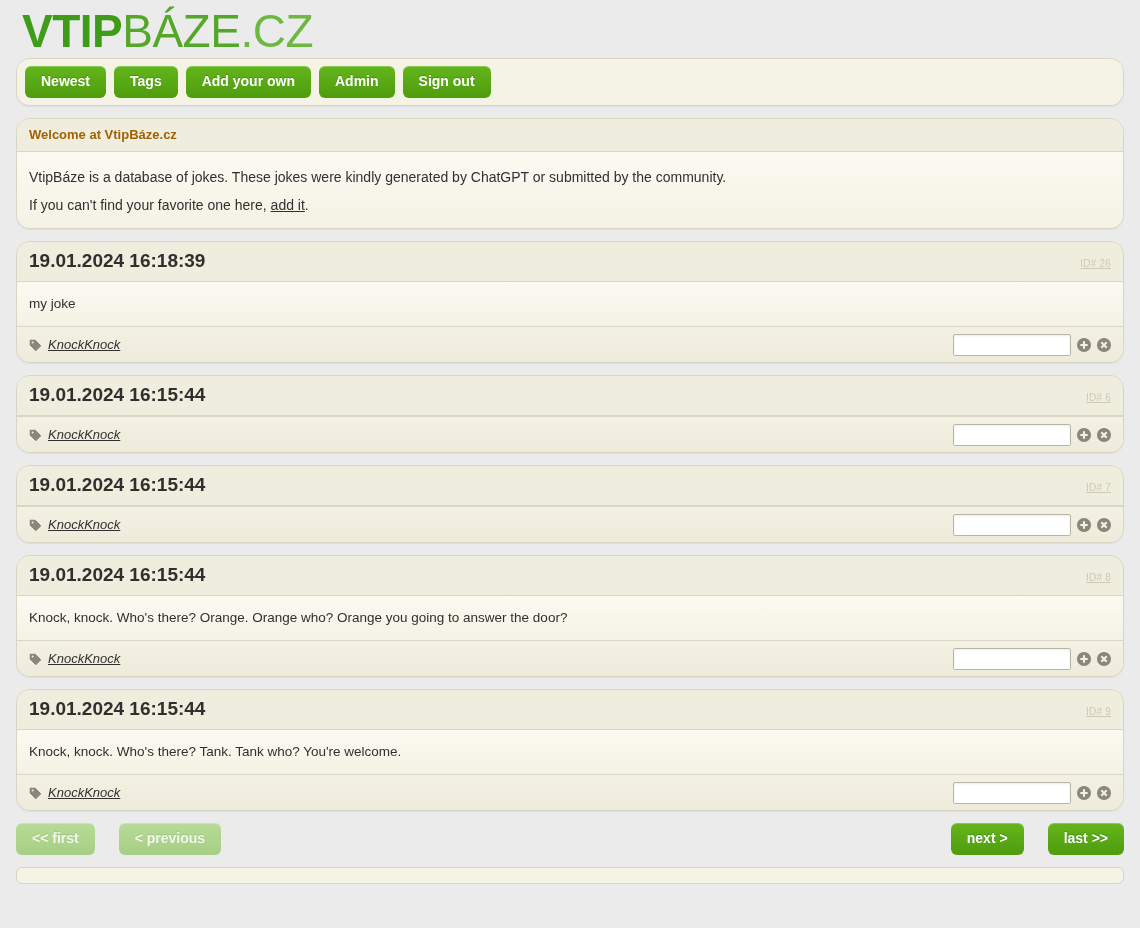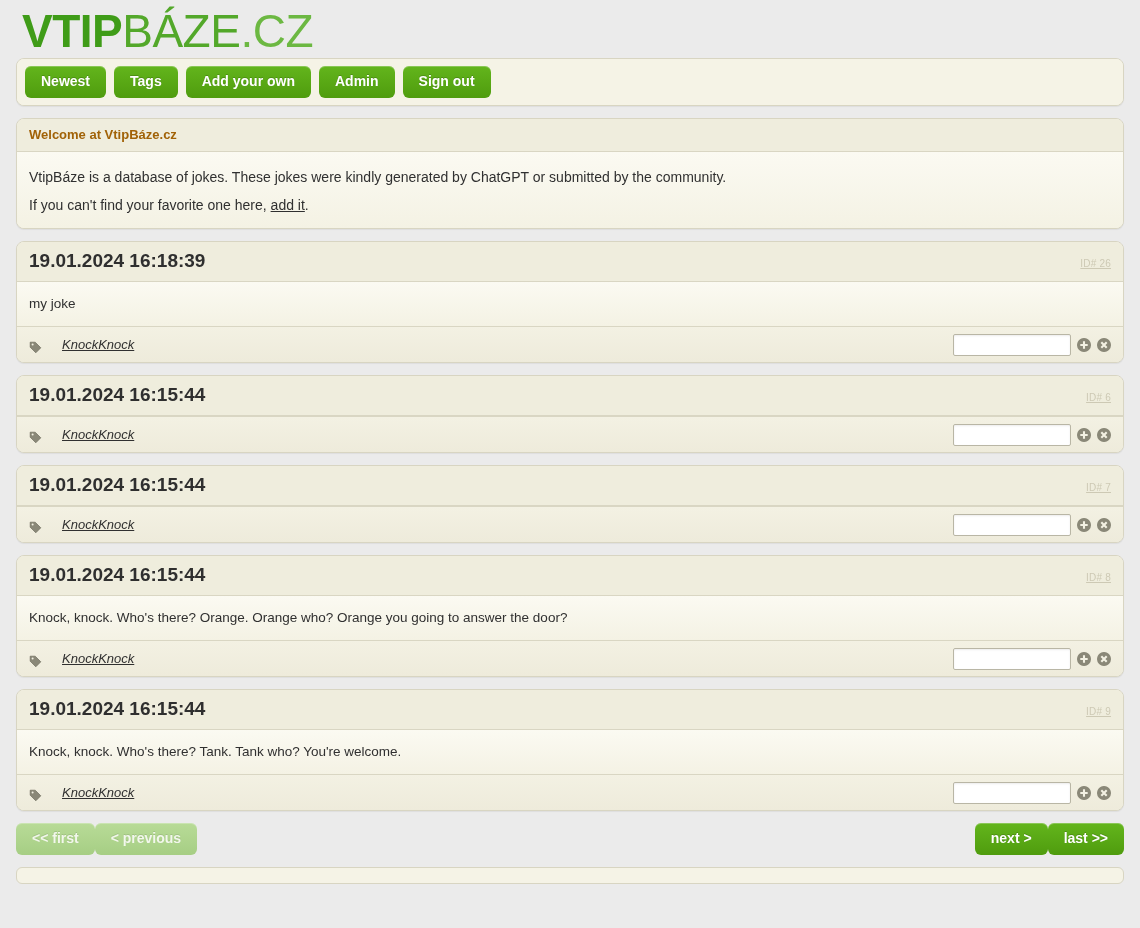--- a/index.html
+++ b/index.html
@@ -38,21 +38,21 @@
   }
   .logo .l-tld {
     font-weight: normal;
     color: #6cb842;
   }
 
   
   .panel {
     background: #f7f6ec;
     border: 1px solid #d8d5c2;
-    border-radius: 8px;
+    border-radius: 14px;
     box-shadow: 0 1px 1px rgba(0,0,0,0.06);
     margin-bottom: 12px;
     overflow: hidden;
   }
 
   
   .navbar {
     background: #f5f3e6;
     padding: 7px 8px;
     display: flex;
@@ -140,22 +140,22 @@
     background: linear-gradient(to bottom, #f3f1e3 0%, #eeebdb 100%);
     border-top: 1px solid #d9d6c3;
     padding: 6px 12px;
     display: flex;
     align-items: center;
     justify-content: space-between;
     min-height: 36px;
   }
   .tags {
     display: flex;
-    align-items: flex-end;
-    gap: 20px;
+    align-items: flex-start;
+    gap: 6px;
   }
   .tag-icon {
     display: inline-block;
     width: 13px;
     height: 13px;
     position: relative;
     top: 2px;
   }
   .tag-link {
     font-style: italic;
@@ -192,21 +192,21 @@
     cursor: pointer;
   }
 
   
   .pager {
     display: flex;
     justify-content: space-between;
     align-items: center;
     margin: 10px 0 12px;
   }
-  .pager-left, .pager-right { display: flex; gap: 0; }
+  .pager-left, .pager-right { display: flex; gap: 24px; }
 
   
   .footer {
     background: #f5f3e6;
     border: 1px solid #d8d5c2;
     border-radius: 6px;
     padding: 7px 12px 8px;
     text-align: right;
     font-size: 11.5px;
     color: #4a4a4a;

